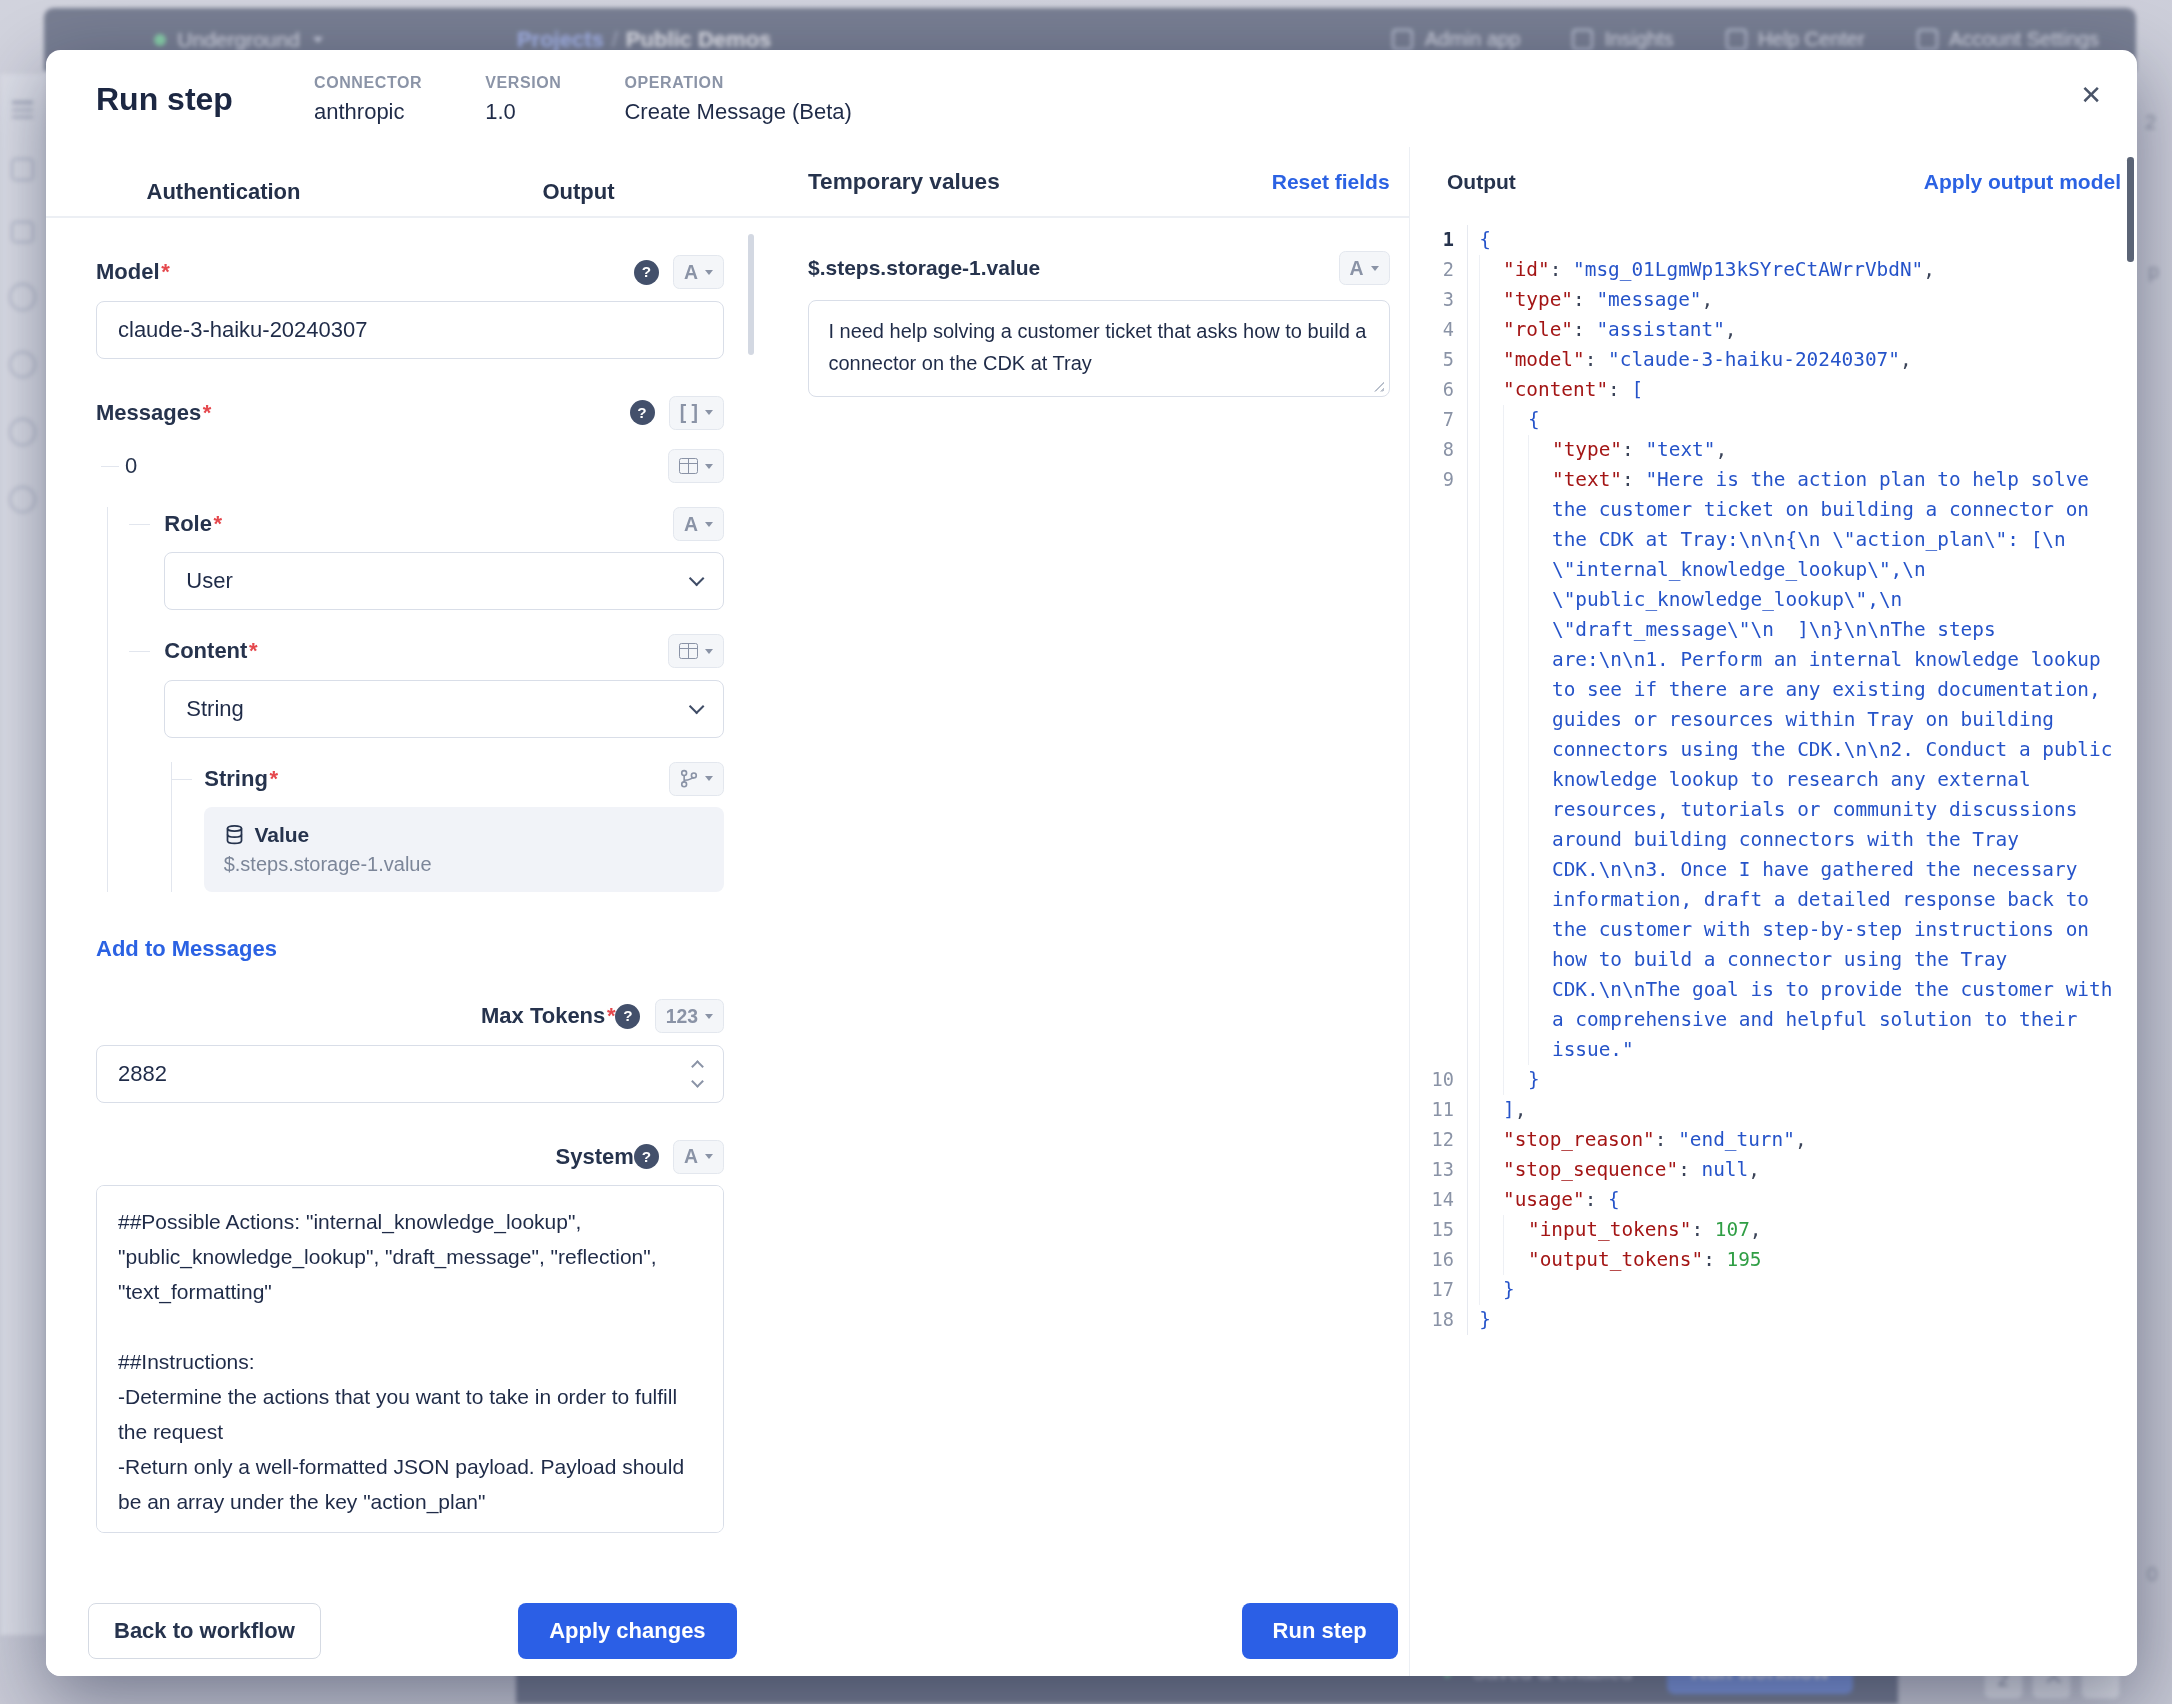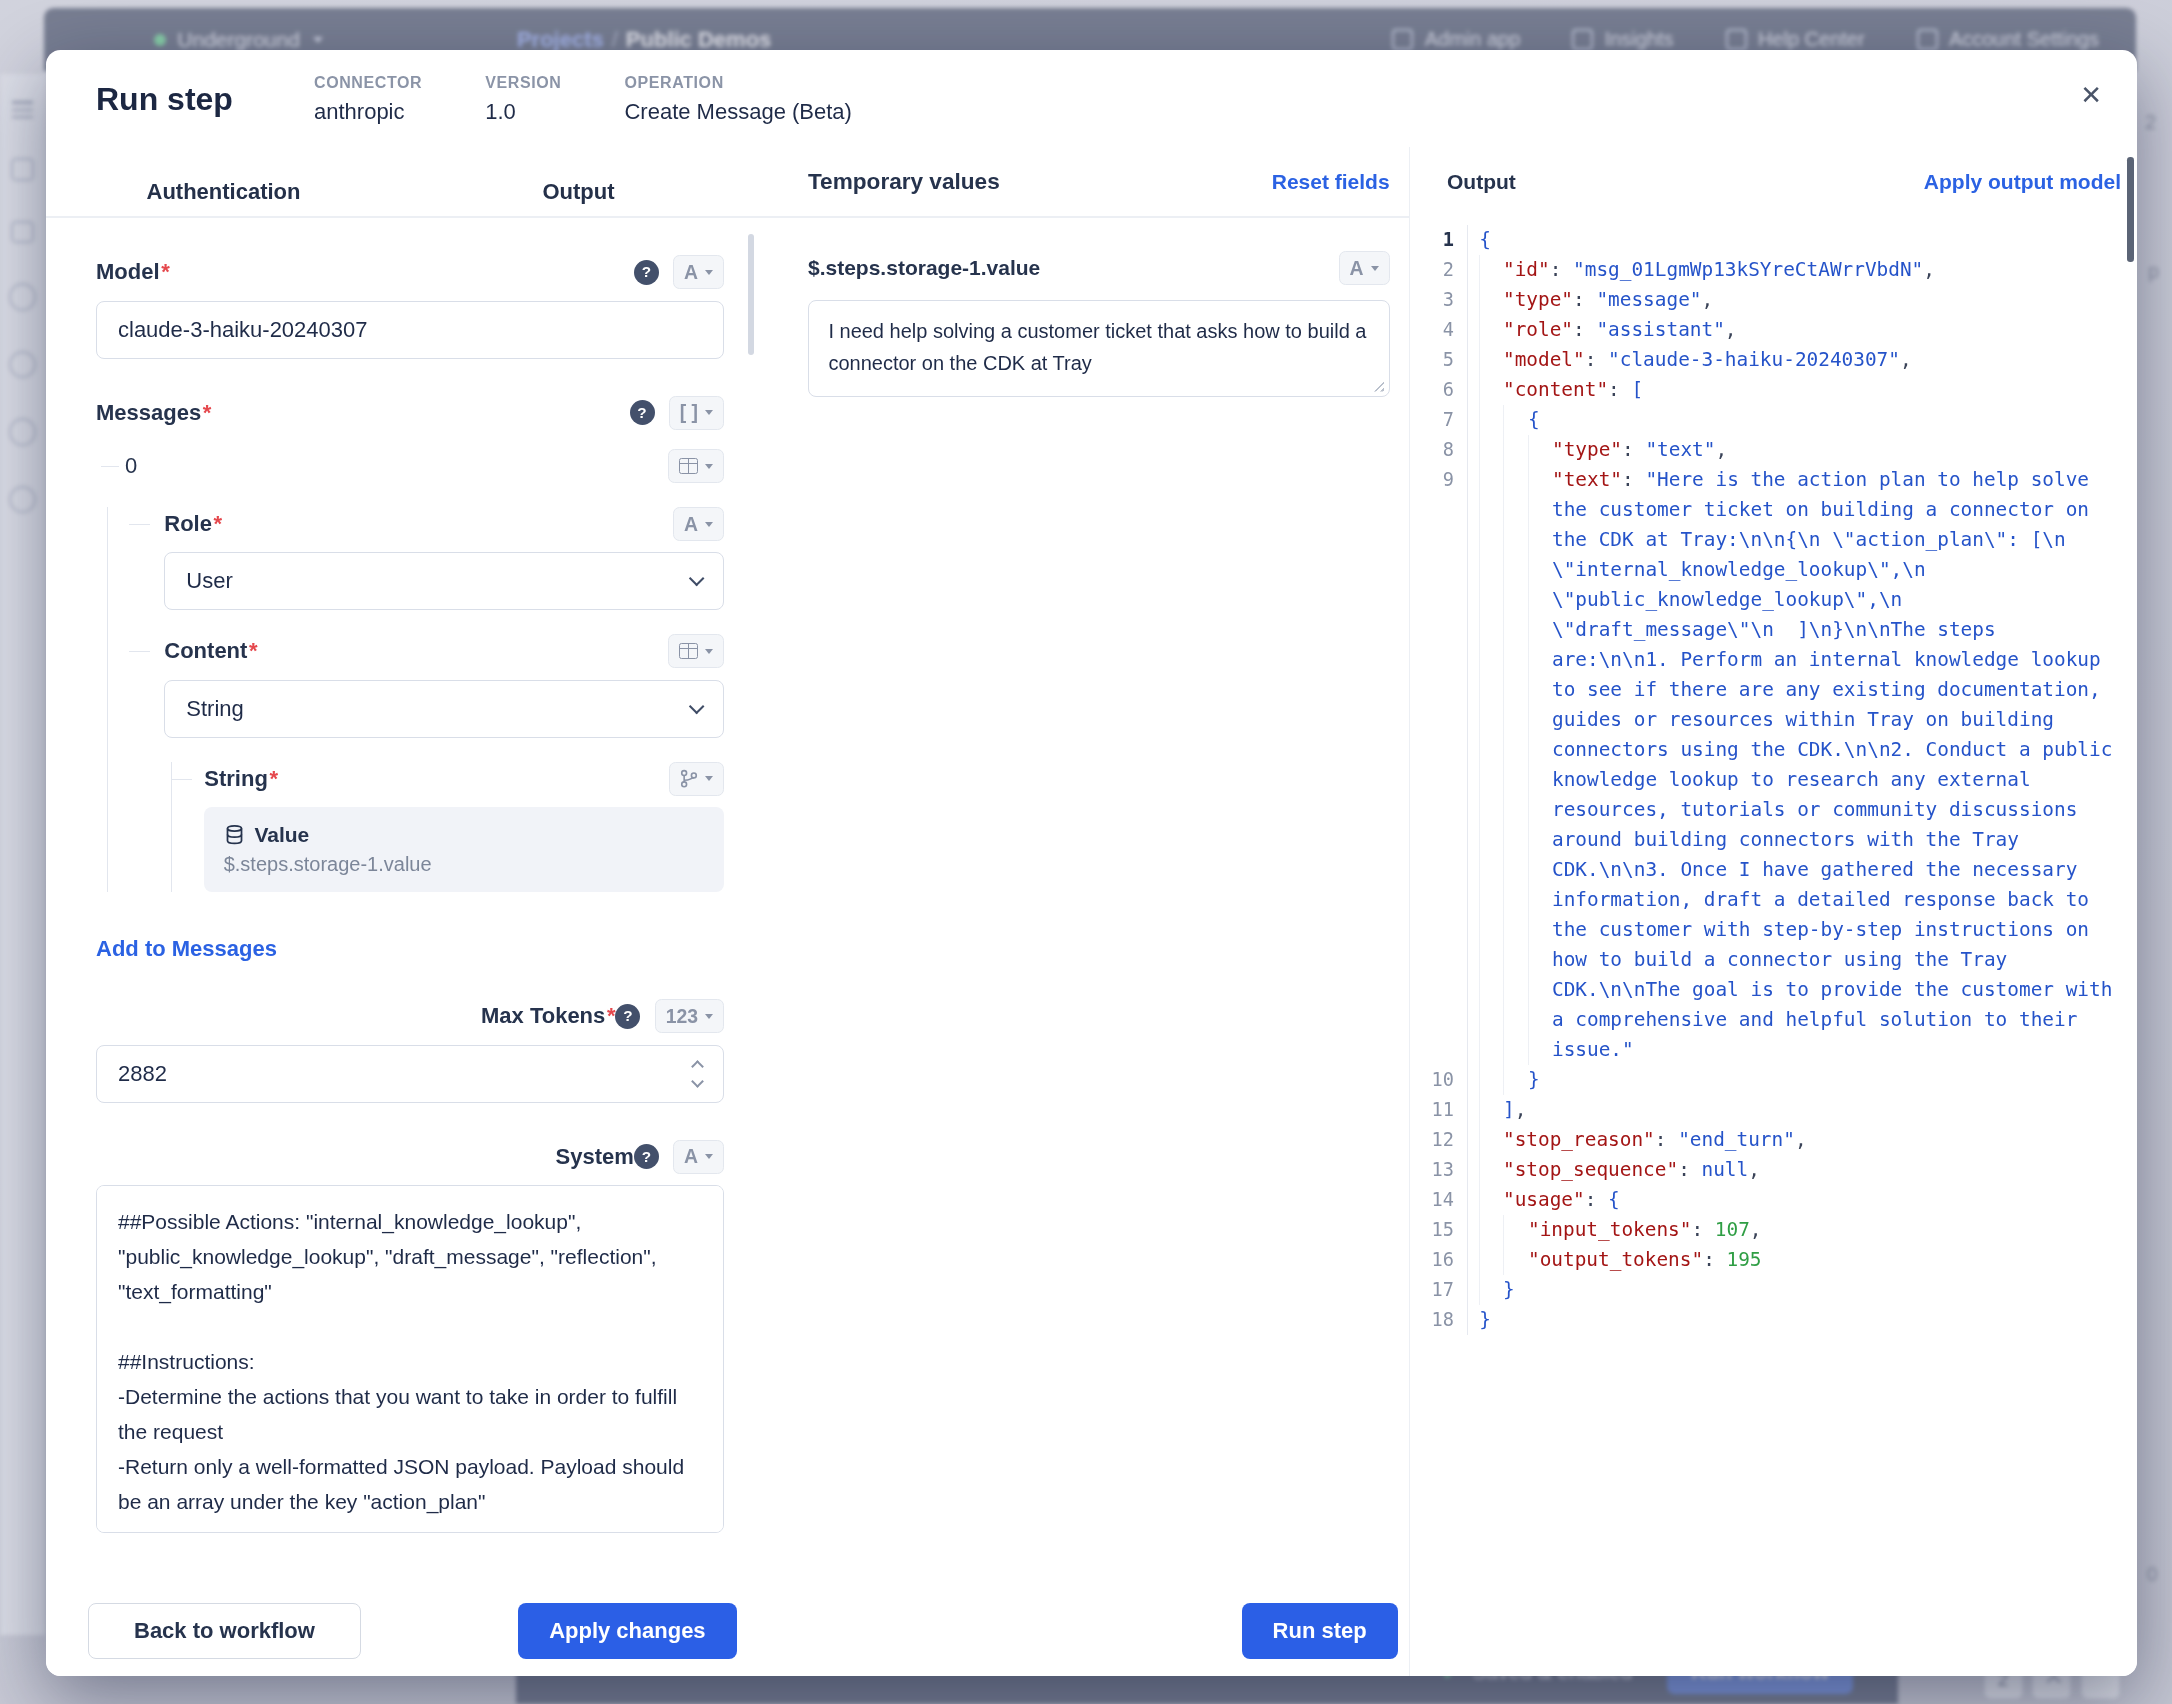--- a/index.html
+++ b/index.html
@@ -108,21 +108,21 @@
   .mt46 { margin-top:37px;justify-content:flex-end; }
   .stepper { display:flex; flex-direction:column; gap:6.5px; margin-left:auto; cursor:pointer; }
   .chev-up { width:9px; height:9px; border-top:2px solid #8a93a6; border-left:2px solid #8a93a6; transform:rotate(45deg); }
   .chev-dn { width:9px; height:9px; border-bottom:2px solid #8a93a6; border-right:2px solid #8a93a6; transform:rotate(45deg); }
 
   textarea { font-family:"Liberation Sans", sans-serif; resize:none; outline:none; }
   .sys-area { width:100%; height:348px; border:1.6px solid #d9dee8; border-radius:8px; margin-top:11.3px; padding:18px 21px; font-size:21px; line-height:35px; color:#1f2b48; }
 
   .left-footer { position:absolute; bottom:0; left:0; right:0; height:90px; background:#fff; display:flex; align-items:center; justify-content:space-between; padding:0 19.4px 0 42px; }
   .btn { height:56px; border-radius:8px; display:flex; align-items:center; font-size:22px; cursor:pointer; }
-  .btn-secondary { padding:0 45px; border:1.6px solid #d5dae3; background:#fff; font-weight:600; color:#26334d; }
+  .btn-secondary { padding:0 25px; border:1.6px solid #d5dae3; background:#fff; font-weight:600; color:#26334d; }
   .btn-primary { padding:0 31px; border:none; background:#2b5fe6; font-weight:700; color:#fff; }
 
   
   .mid-panel { position:absolute; top:97px; left:710px; width:653px; bottom:0; }
   .mid-header { height:69px; display:flex; align-items:center; justify-content:space-between; padding:0 19.4px 0 52px; }
   .mid-title { font-size:22.6px; font-weight:700; color:#26334d; }
   .link-blue { font-size:21px; font-weight:600; color:#2b62e3; cursor:pointer; }
   .mid-body { padding:35px 19.4px 0 52px; }
   .temp-label { font-size:21px; font-weight:700; color:#26334d; }
   .temp-wrap { position:relative; margin-top:14.5px; }

